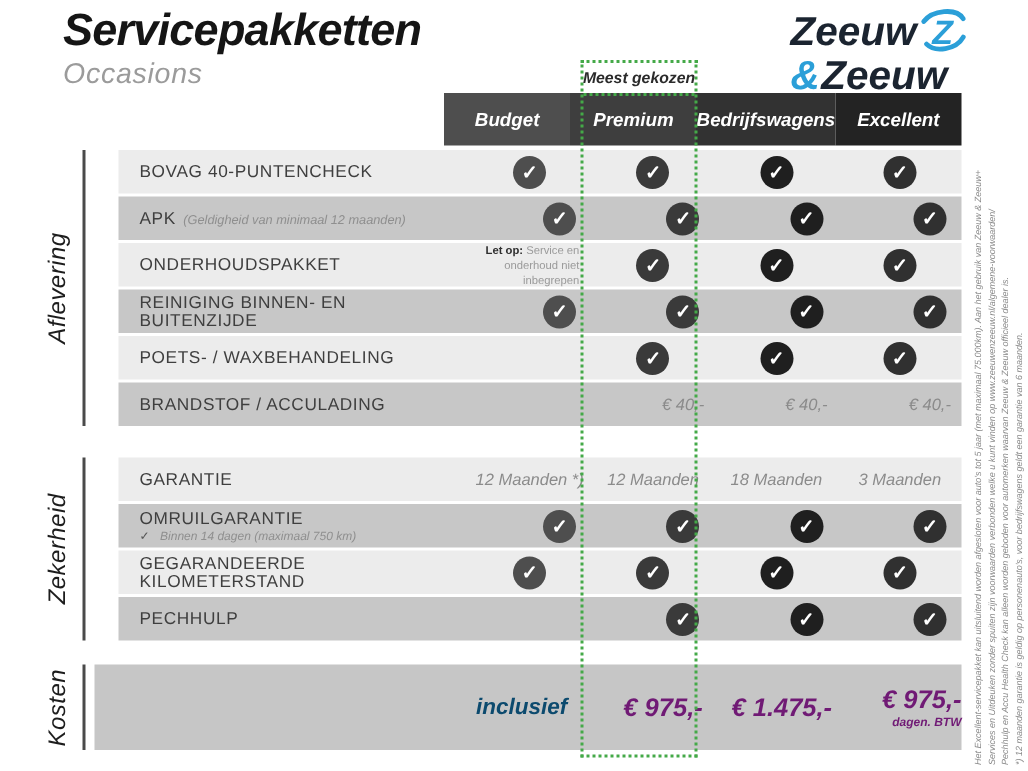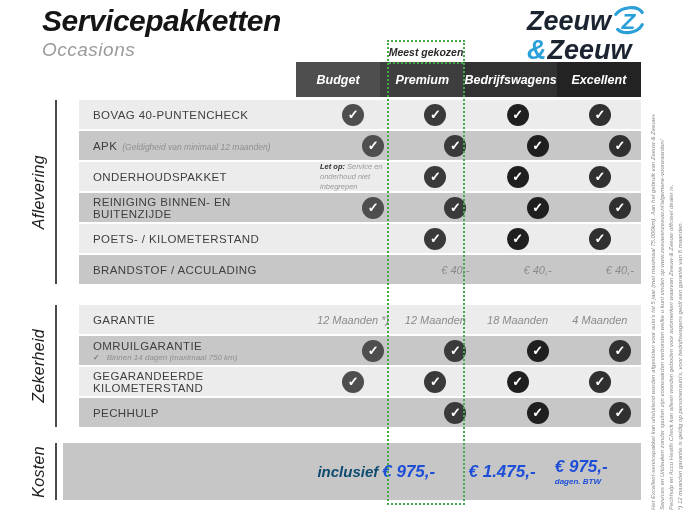--- a/index.html
+++ b/index.html
@@ -34,30 +34,30 @@
   .row.light{background:#ececec;} .row.dark{background:#c7c7c7;gap:40px;}
   .row-label{padding-left:14px;display:flex;flex-direction:column;justify-content:center;}
   .lab-line{font-size:11.5px;color:#3f3f3f;letter-spacing:0.4px;}
   .inline-note{font-size:8.5px;font-style:italic;color:#8f8f8f;margin-left:5px;letter-spacing:0;}
   .row-sub{font-size:8px;font-style:italic;color:#8f8f8f;margin-top:1px;}
   .row-sub .small-check{font-style:normal;color:#555;margin-right:7px;font-size:8px;}
   .cell{display:flex;align-items:center;justify-content:center;}
   .chk{width:22px;height:22px;border-radius:50%;color:#fff;display:flex;align-items:center;
        justify-content:center;font-size:13px;font-weight:700;line-height:1;}
   .celltext{font-style:italic;color:#8b8b8b;font-size:11px;white-space:nowrap;}
-  .note-cell{font-size:7.5px;color:#9a9a9a;font-style:italic;text-align:left;line-height:1.3;padding:0 8px;}
+  .note-cell{font-size:7.5px;color:#9a9a9a;text-align:right;line-height:1.3;padding:0 8px;}
   .note-cell b{color:#2f2f2f;}
 
   
   .kosten-row{flex:1;display:grid;grid-template-columns:233px repeat(4,1fr);background:#c6c6c6;
               height:57px;align-items:center;}
   .inclusief{display:flex;justify-content:flex-end;align-items:center;padding-right:4px;
              font-style:italic;font-weight:700;font-size:15px;color:#0c4a6e;height:100%;}
-  .price{display:flex;flex-direction:column;align-items:flex-start;justify-content:center;
-         font-style:italic;font-weight:700;font-size:17px;color:#1d4ed8;white-space:nowrap;}
+  .price{display:flex;flex-direction:column;align-items:flex-end;justify-content:center;
+         font-style:italic;font-weight:700;font-size:17px;color:#701a75;white-space:nowrap;}
   .price .price-sub{font-size:8px;font-weight:700;margin-top:0px;}
 
   
   .premium-box{position:absolute;left:387px;top:40px;width:78px;height:465px;
                border:2px dotted #44a948;z-index:3;pointer-events:none;box-sizing:border-box;}
   .badge{height:20px;display:flex;align-items:center;justify-content:center;font-size:10.5px;
          font-style:italic;font-weight:700;color:#2b2b2b;border-bottom:2px dotted #44a948;white-space:nowrap;}
 
   
   .footnote{position:absolute;left:649px;top:56px;height:454px;display:flex;flex-direction:row;gap:1px;z-index:1;}
@@ -167,21 +167,21 @@
             </div>
             <div class="cell">
               <span class="chk" style="background: rgb(31, 31, 31);">✓</span>
             </div>
             <div class="cell">
               <span class="chk" style="background: rgb(48, 48, 48);">✓</span>
             </div>
           </div>
           <div class="row light">
             <div class="row-label">
-              <span class="lab-line"><span>POETS- / KILOMETERSTAND</span></span>
+              <span class="lab-line"><span>POETS- / WAXBEHANDELING</span></span>
             </div>
             <div class="cell"></div>
             <div class="cell">
               <span class="chk" style="background: rgb(58, 58, 58);">✓</span>
             </div>
             <div class="cell">
               <span class="chk" style="background: rgb(31, 31, 31);">✓</span>
             </div>
             <div class="cell">
               <span class="chk" style="background: rgb(48, 48, 48);">✓</span>
@@ -217,21 +217,21 @@
             <div class="cell">
               <span class="celltext">12 Maanden *)</span>
             </div>
             <div class="cell">
               <span class="celltext">12 Maanden</span>
             </div>
             <div class="cell">
               <span class="celltext">18 Maanden</span>
             </div>
             <div class="cell">
-              <span class="celltext">4 Maanden</span>
+              <span class="celltext">3 Maanden</span>
             </div>
           </div>
           <div class="row dark">
             <div class="row-label">
               <span class="lab-line"><span>OMRUILGARANTIE</span></span>
               <span class="row-sub"><span class="small-check">✓</span>Binnen 14 dagen (maximaal 750 km)</span>
             </div>
             <div class="cell">
               <span class="chk" style="background: rgb(78, 78, 78);">✓</span>
             </div>

